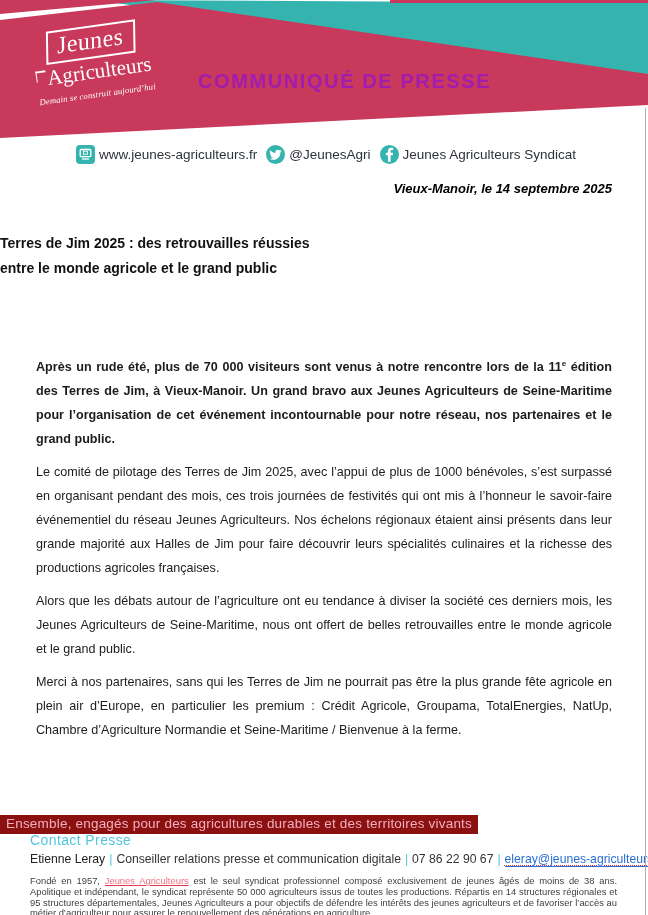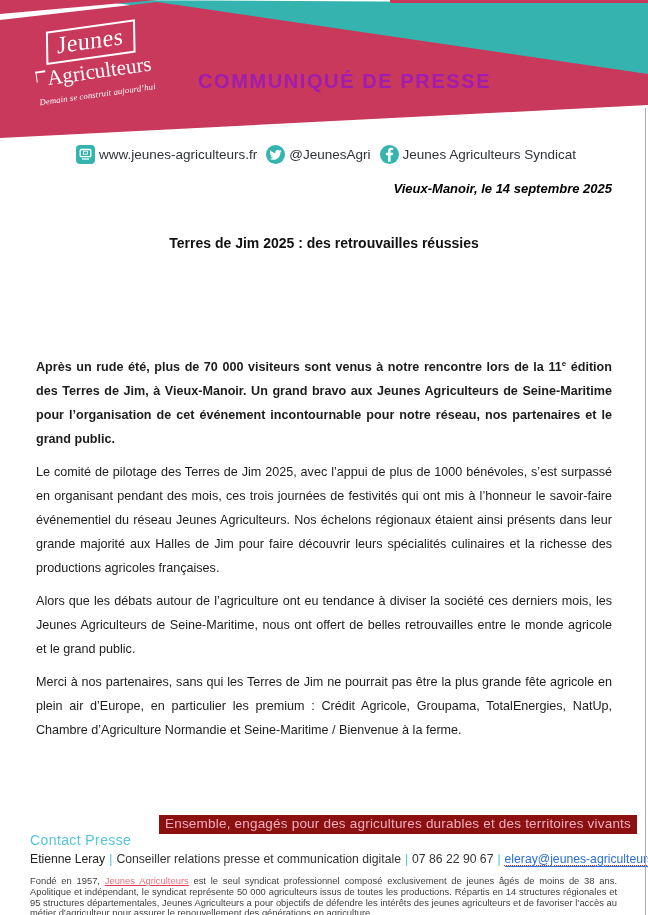--- a/index.html
+++ b/index.html
@@ -41,33 +41,33 @@
   .sicon { width:19px; height:19px; display:inline-block; }
 
   
   .dateline {
     position:absolute; right:36px; top:181px; font-style:italic; font-weight:700;
     font-size:13px; color:#000;
   }
 
   
   .doc-title {
-    position:absolute; top:231px; left:0; right:0; text-align:center;
+    position:absolute; top:231px; left:0; right:0; text-align:left;
     font-weight:700; font-size:14px; line-height:25px; color:#111;
   }
   .doc-body {
     position:absolute; top:310px; left:36px; right:36px;
     font-size:12.6px; line-height:24px; text-align:justify; color:#1c1c1c;margin-top:45px;
   }
   .doc-body p { margin:0 0 9px 0; }
   .doc-body p.lead { font-weight:700; }
   .doc-body sup { font-size:8px; line-height:0; vertical-align:super; }
 
   
-  .slogan-row { position:absolute; top:814px; left:0; right:11px; text-align:right; }
+  .slogan-row { position:absolute; top:814px; left:0; right:0; text-align:left; }
   .slogan {
     display:inline-block; background:#8B1111; color:#F2AFBE;
     font-size:13.5px; padding:1px 6px 3px 6px; letter-spacing:0.2px;
   }
   .contact-heading {
     position:absolute; left:30px; top:832px; color:#53C6DA; font-size:14px; letter-spacing:0.4px;
   }
   .contact-line {
     position:absolute; left:30px; top:852px; font-size:12.2px; color:#333; white-space:nowrap;
   }
@@ -137,20 +137,21 @@
         </svg>
       </span>
       <span>Jeunes Agriculteurs Syndicat</span>
     </span>
   </div>
 
   <div class="dateline">Vieux-Manoir, le 14 septembre 2025</div>
 
   <div class="doc-title">
     <div>Terres de Jim 2025 : des retrouvailles réussies</div>
+    <div>entre le monde agricole et le grand public</div>
   </div>
 
   <div class="doc-body">
     <p class="lead"><span>Après un rude été, plus de 70 000 visiteurs sont venus à notre rencontre lors de la 11</span><sup>e</sup><span> édition des Terres de Jim, à Vieux-Manoir. Un grand bravo aux Jeunes Agriculteurs de Seine-Maritime pour l’organisation de cet événement incontournable pour notre réseau, nos partenaires et le grand public.</span></p>
     <p>Le comité de pilotage des Terres de Jim 2025, avec l’appui de plus de 1000 bénévoles, s’est surpassé en organisant pendant des mois, ces trois journées de festivités qui ont mis à l’honneur le savoir-faire événementiel du réseau Jeunes Agriculteurs. Nos échelons régionaux étaient ainsi présents dans leur grande majorité aux Halles de Jim pour faire découvrir leurs spécialités culinaires et la richesse des productions agricoles françaises.</p>
     <p>Alors que les débats autour de l’agriculture ont eu tendance à diviser la société ces derniers mois, les Jeunes Agriculteurs de Seine-Maritime, nous ont offert de belles retrouvailles entre le monde agricole et le grand public.</p>
     <p>Merci à nos partenaires, sans qui les Terres de Jim ne pourrait pas être la plus grande fête agricole en plein air d’Europe, en particulier les premium : Crédit Agricole, Groupama, TotalEnergies, NatUp, Chambre d’Agriculture Normandie et Seine-Maritime / Bienvenue à la ferme.</p>
   </div>
 
   <div class="slogan-row">

